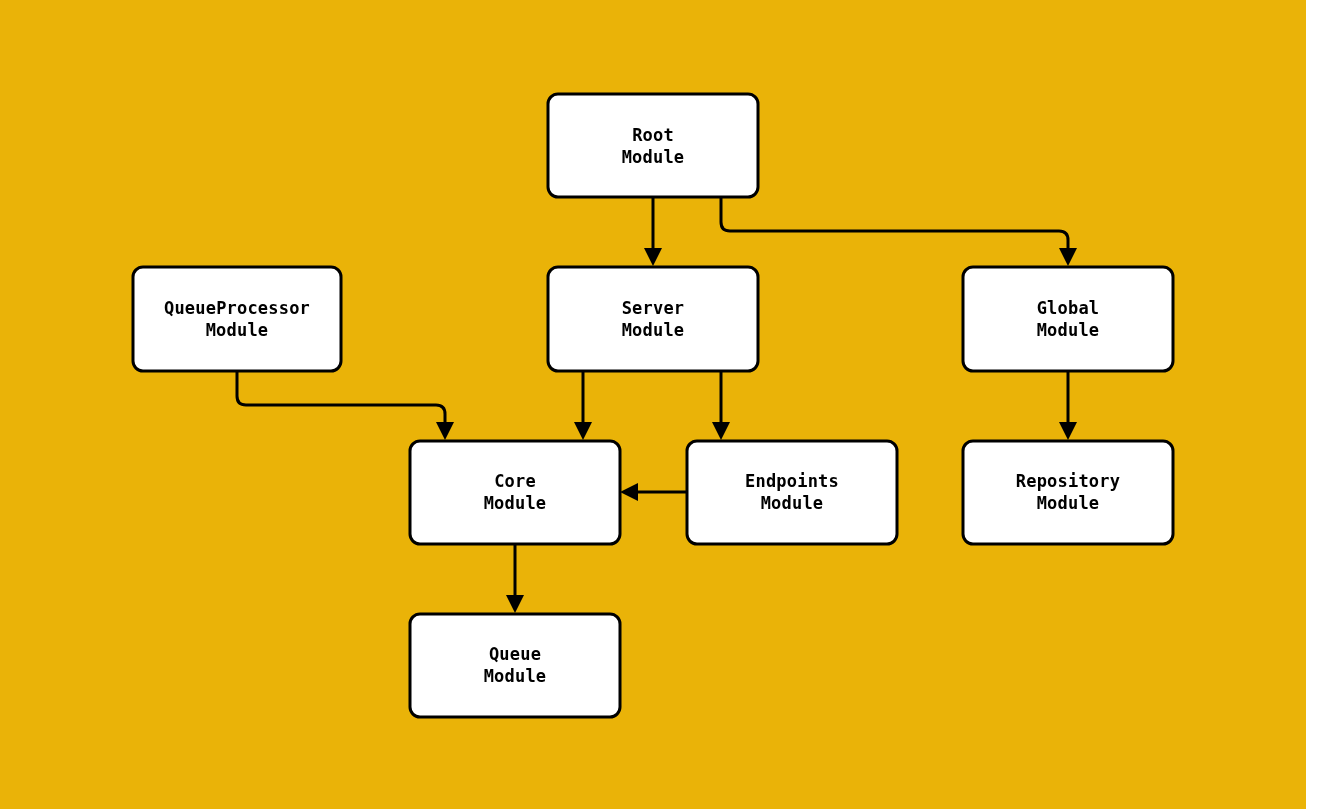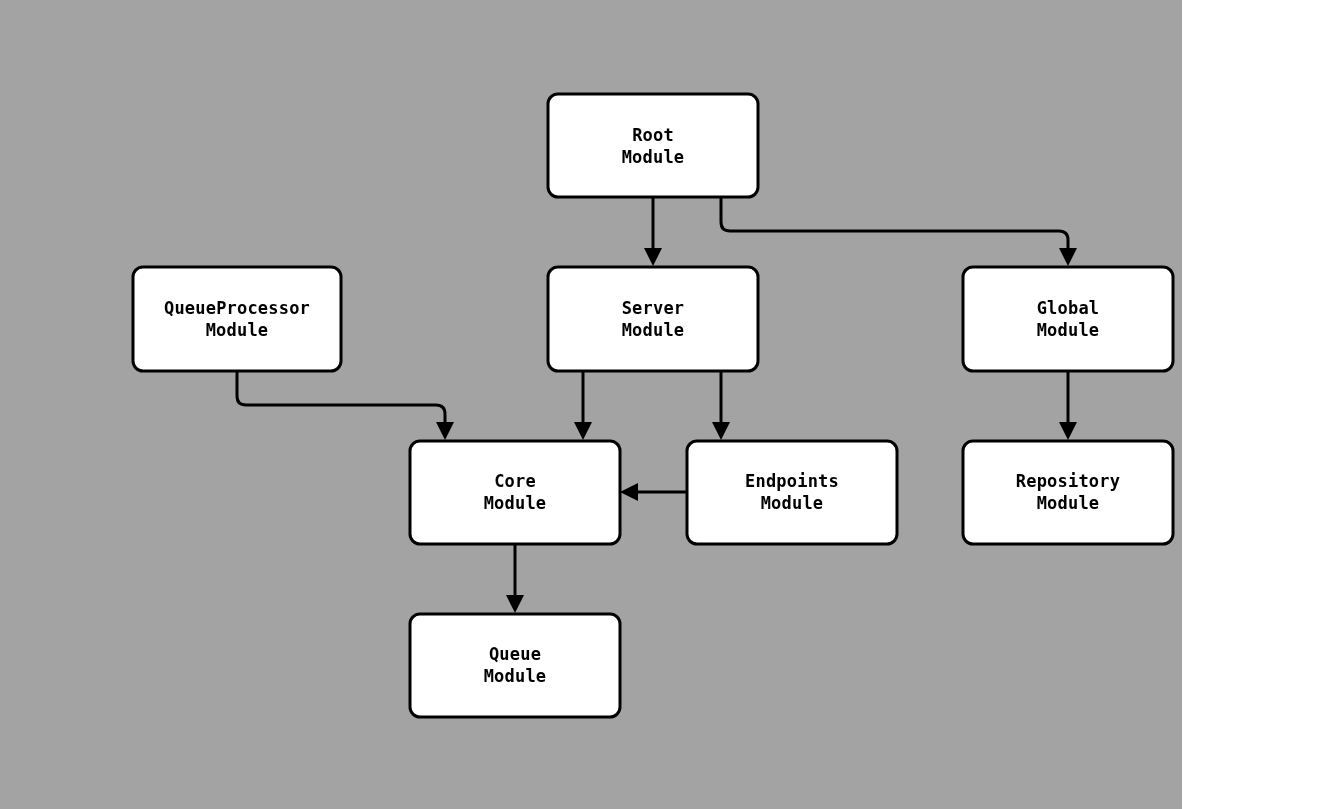--- a/index.html
+++ b/index.html
@@ -9,23 +9,23 @@
     background: #ffffff;
   }
   body {
     width: 1337px;
     height: 809px;
     overflow: hidden;
     font-family: "DejaVu Sans Mono", "Liberation Mono", monospace;
   }
   #diagram-root {
     position: relative;
-    width: 1182px;
+    width: 1306px;
     height: 809px;
-    background: #a3a3a3;
+    background: #eab308;
   }
   svg#diagram-canvas {
     display: block;
     width: 1337px;
     height: 809px;
   }
   .node-box {
     fill: #ffffff;
     stroke: #000000;
     stroke-width: 3;

